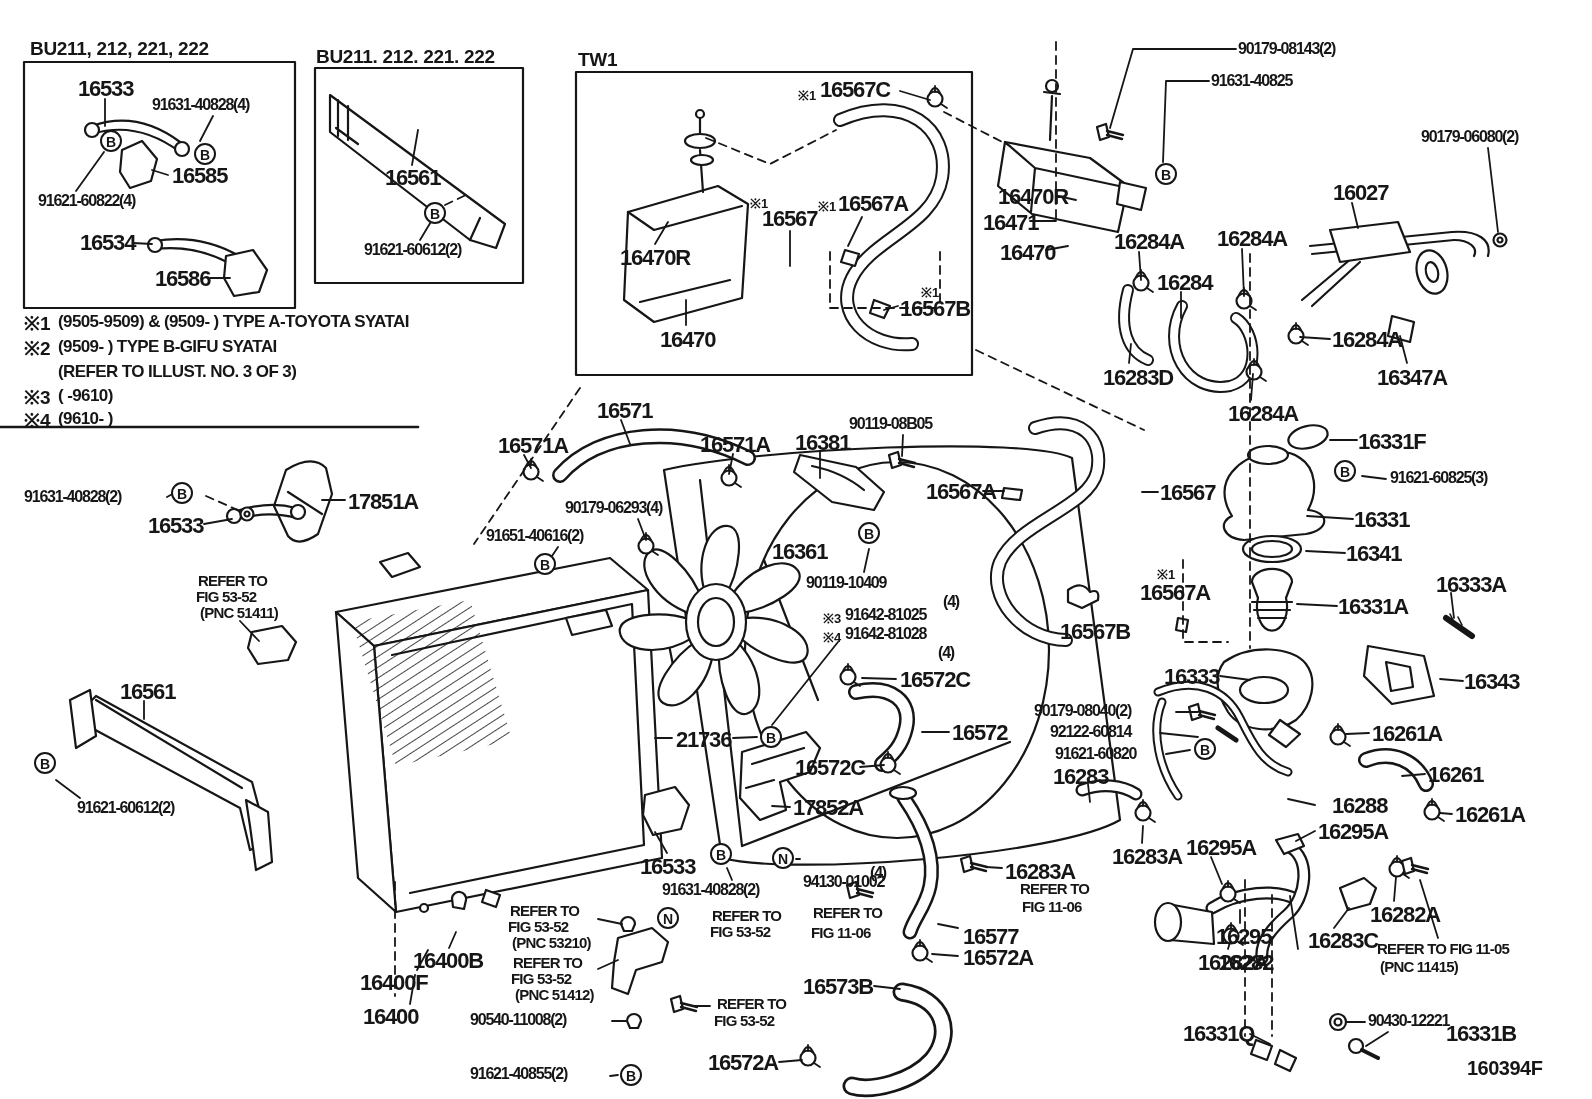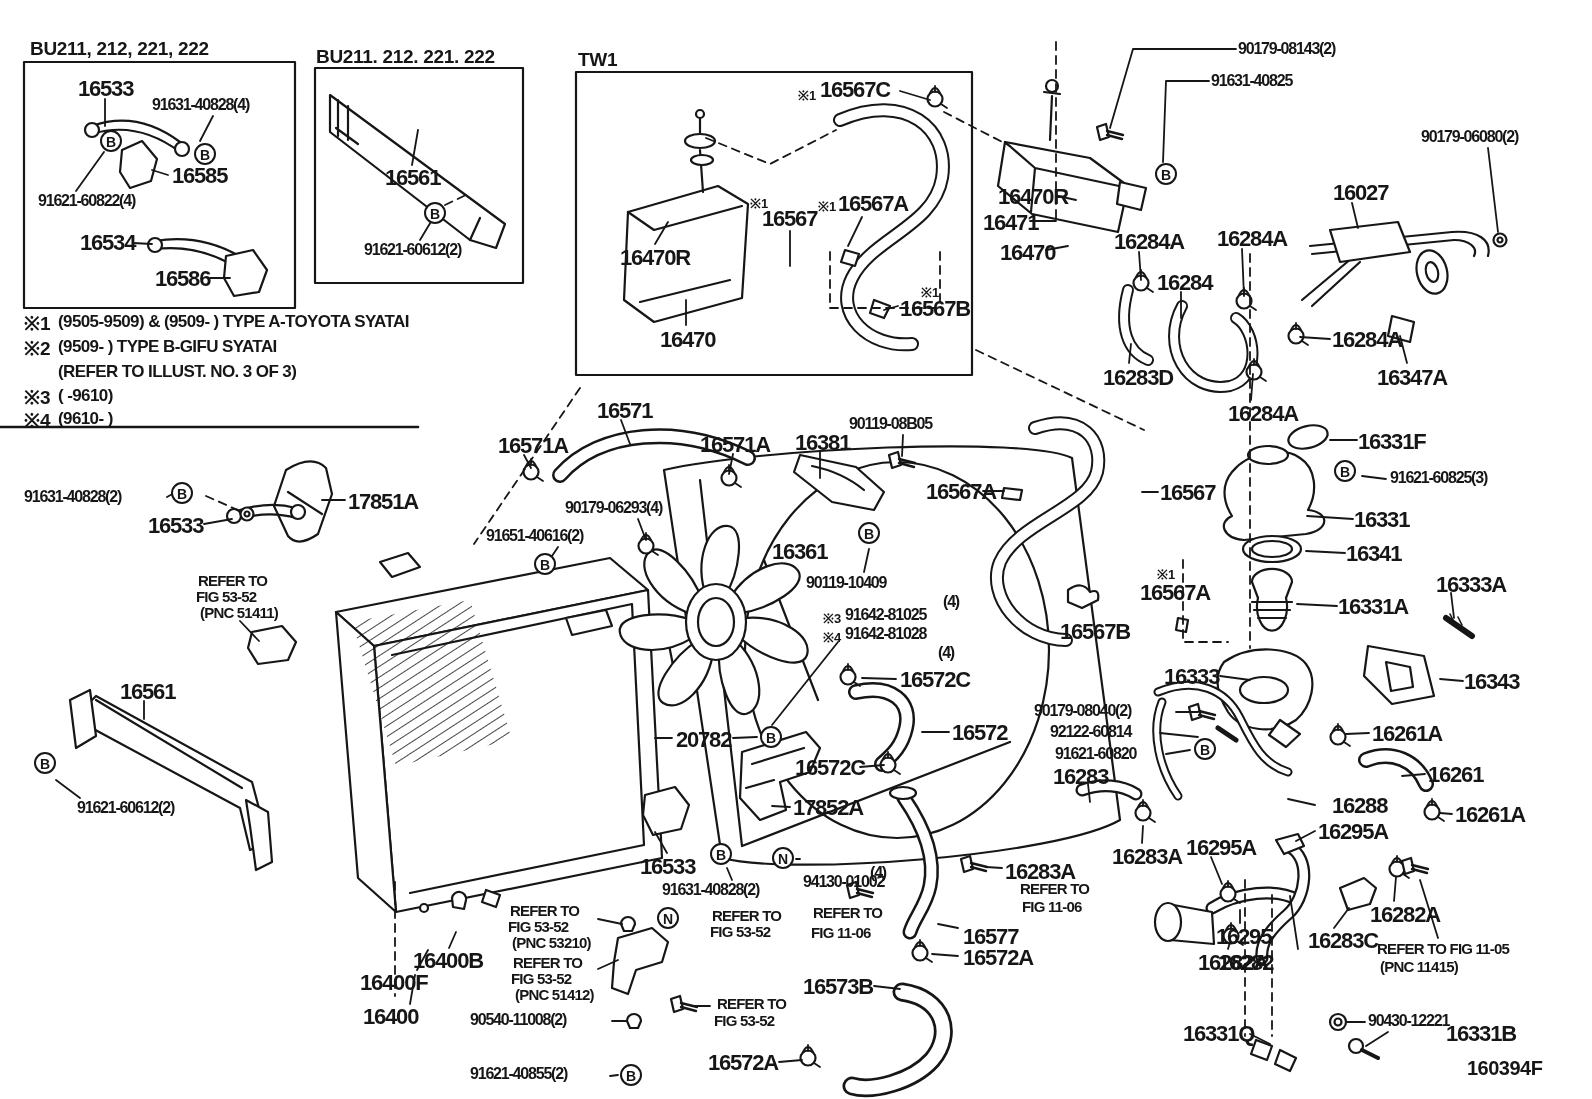--- a/index.html
+++ b/index.html
@@ -369,21 +369,21 @@
       <span class="lbl sub" style="left: 1157px; top: 565px;">※1</span>
       <span class="lbl p" style="left: 1140px; top: 580px;">16567A</span>
       <span class="lbl p" style="left: 1060px; top: 619px;">16567B</span>
       <span class="lbl n" style="left: 943px; top: 593px;">(4)</span>
       <span class="lbl sub" style="left: 823px; top: 609px;">※3</span>
       <span class="lbl n" style="left: 845px; top: 606px;">91642-81025</span>
       <span class="lbl sub" style="left: 823px; top: 628px;">※4</span>
       <span class="lbl n" style="left: 845px; top: 625px;">91642-81028</span>
       <span class="lbl n" style="left: 938px; top: 644px;">(4)</span>
       <span class="lbl p" style="left: 900px; top: 667px;">16572C</span>
-      <span class="lbl p" style="left: 676px; top: 727px;">20782</span>
+      <span class="lbl p" style="left: 676px; top: 727px;">21736</span>
       <span class="lbl p" style="left: 952px; top: 720px; text-align: right;">16572</span>
       <span class="lbl p" style="left: 795px; top: 755px;">16572C</span>
       <span class="lbl p" style="left: 793px; top: 795px;">17852A</span>
       <span class="lbl p" style="left: 640px; top: 854px;">16533</span>
       <span class="lbl n" style="left: 662px; top: 881px;">91631-40828(2)</span>
       <span class="lbl n" style="left: 803px; top: 845px; margin-top: 28px;">94130-01002</span>
       <span class="lbl n" style="left: 870px; top: 864px;">(4)</span>
       <span class="lbl p" style="left: 963px; top: 924px;">16577</span>
       <span class="lbl p" style="left: 963px; top: 945px;">16572A</span>
       <span class="lbl r" style="left: 712px; top: 907px;">REFER TO</span>

